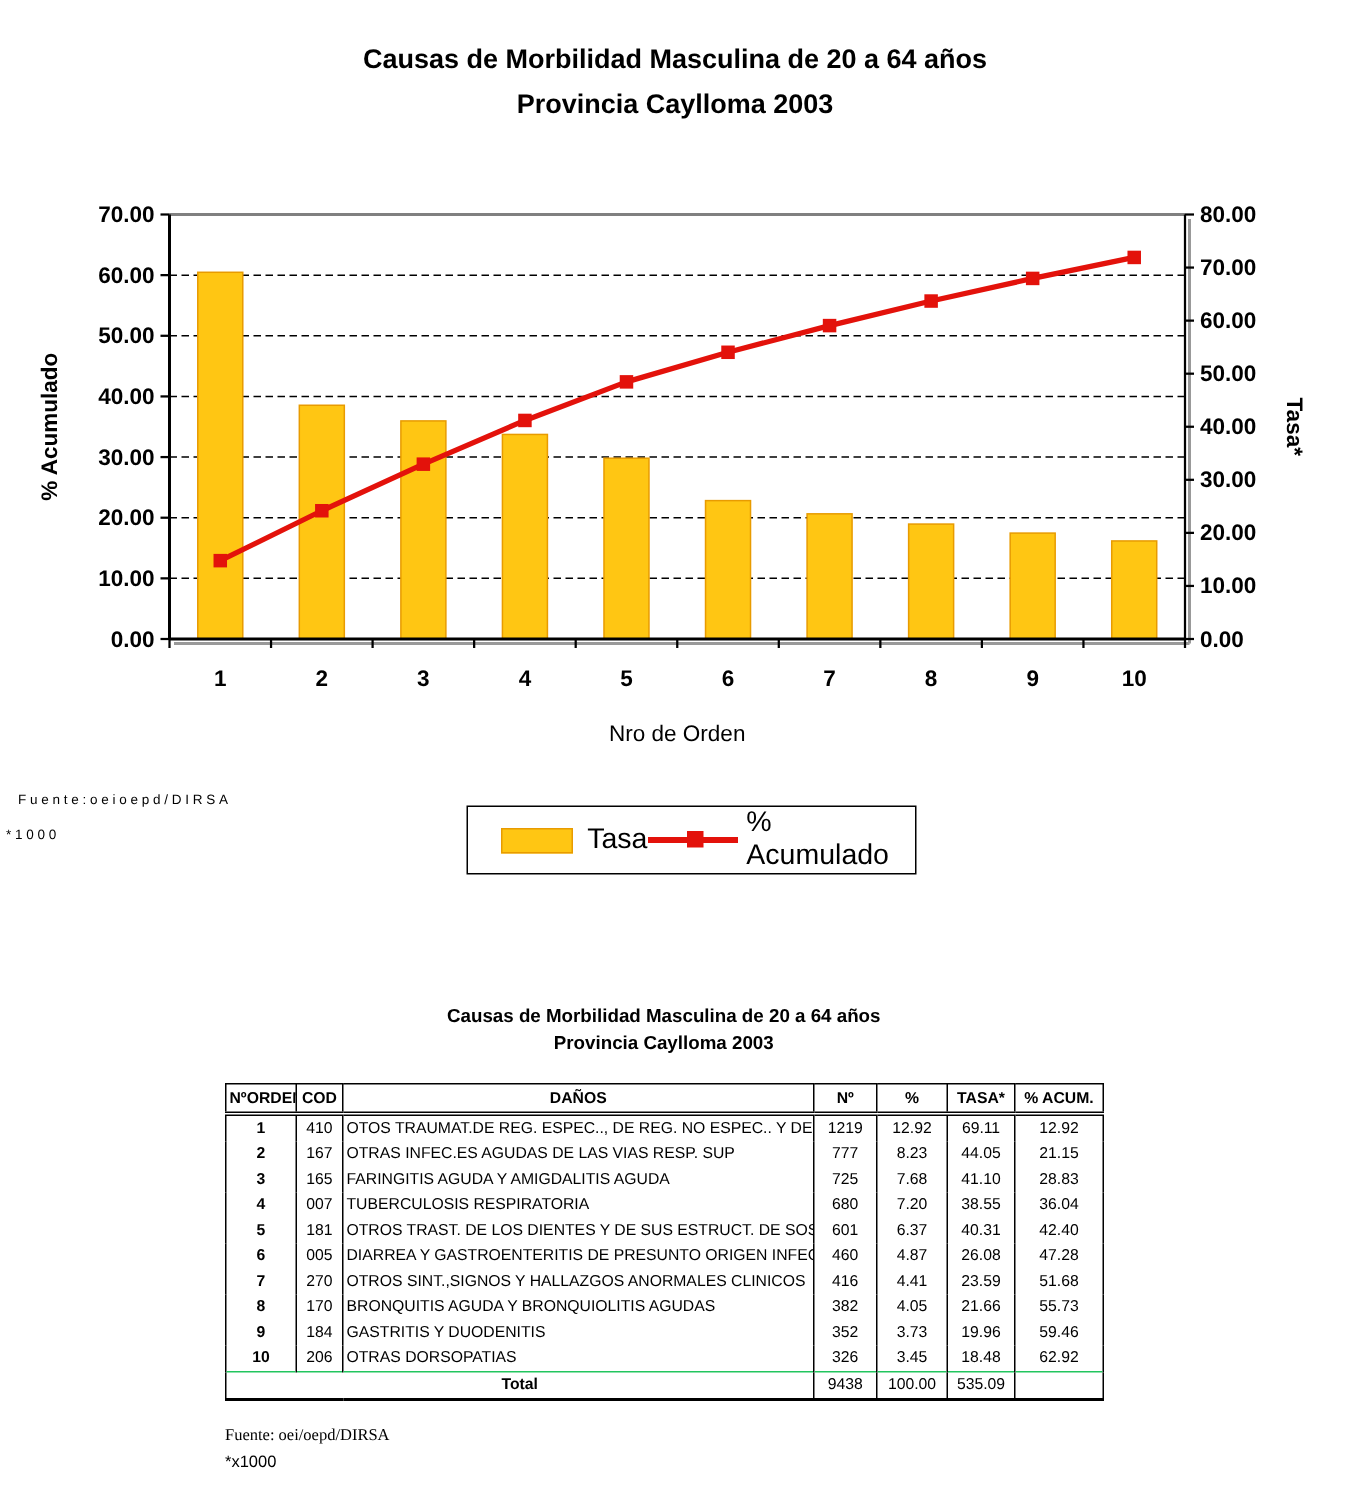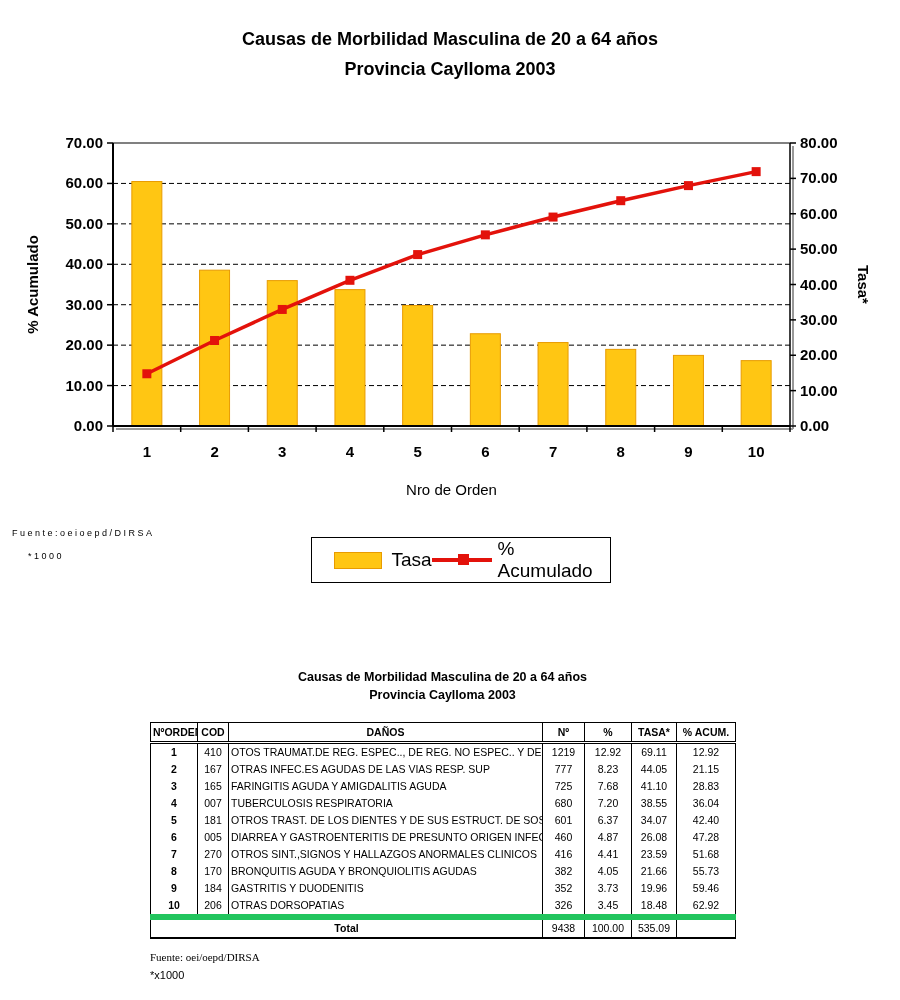--- a/index.html
+++ b/index.html
@@ -12,21 +12,21 @@
 
   
   #chart-svg{top:0;left:0;}
   #chart-svg text{font-family:"Liberation Sans",sans-serif;font-weight:bold;fill:#000;}
 
   
   .xaxis-title{top:481px;left:113px;width:677px;text-align:center;font-weight:normal;font-size:15px;}
 
   
   .chart-source1{top:528px;left:12px;font-size:9px;letter-spacing:2.5px;}
-  .chart-source2{top:551px;left:28px;font-size:9px;letter-spacing:2.5px;}
+  .chart-source2{top:551px;left:4px;font-size:9px;letter-spacing:2.5px;}
 
   
   .legend{top:537px;left:311px;width:276px;height:44px;border:1px solid #000;background:#fff;
           display:flex;align-items:center;padding-left:22px;box-sizing:content-box;}
   .legend-swatch{width:50px;height:17px;margin-right:9px;box-sizing:border-box;}
   .legend-tasa-label{font-size:19px;}
   .legend-line{width:62px;height:4px;position:relative;margin-right:6px;}
   .legend-marker{position:absolute;width:11px;height:11px;left:26px;top:-4px;}
   .legend-acum-label{font-size:19px;}
 
@@ -37,21 +37,21 @@
   .tablewrap{top:722px;left:150px;}
   table.morb{border-collapse:collapse;table-layout:fixed;width:585px;font-size:10.5px;
              border:1px solid #000;border-bottom:2px solid #000;}
   table.morb th{border:1px solid #000;border-bottom:3px double #000;padding:2px 2px;height:14px;
                 font-size:10.5px;white-space:nowrap;overflow:hidden;}
   table.morb td{border-left:1px solid #000;border-right:1px solid #000;border-top:none;border-bottom:none;
                 padding:1px 2px;height:15px;white-space:nowrap;overflow:hidden;line-height:1.2;}
   table.morb td.c{text-align:center;}
   table.morb td.orden{text-align:center;font-weight:bold;}
   table.morb td.danos{text-align:left;}
-  table.morb tr.total-row td{border-top:6px solid #22c55e;font-weight:normal;}
+  table.morb tr.total-row td{border-top:1px solid #22c55e;font-weight:normal;}
   table.morb tr.total-row td.total-label{font-weight:bold;text-align:center;}
 
   .table-source1{top:951px;left:150px;font-size:11px;font-family:Liberation Serif, serif;}
   .table-source2{top:969px;left:150px;font-size:11px;}
 </style>
 </head>
 <body>
 
 <div class="page">
 
@@ -230,21 +230,21 @@
             <td class="c">7.20</td>
             <td class="c">38.55</td>
             <td class="c">36.04</td>
           </tr>
           <tr>
             <td class="orden">5</td>
             <td class="c">181</td>
             <td class="danos">OTROS TRAST. DE LOS DIENTES Y DE SUS ESTRUCT. DE SOS</td>
             <td class="c">601</td>
             <td class="c">6.37</td>
-            <td class="c">34.07</td>
+            <td class="c">40.31</td>
             <td class="c">42.40</td>
           </tr>
           <tr>
             <td class="orden">6</td>
             <td class="c">005</td>
             <td class="danos">DIARREA Y GASTROENTERITIS DE PRESUNTO ORIGEN INFECC</td>
             <td class="c">460</td>
             <td class="c">4.87</td>
             <td class="c">26.08</td>
             <td class="c">47.28</td>

